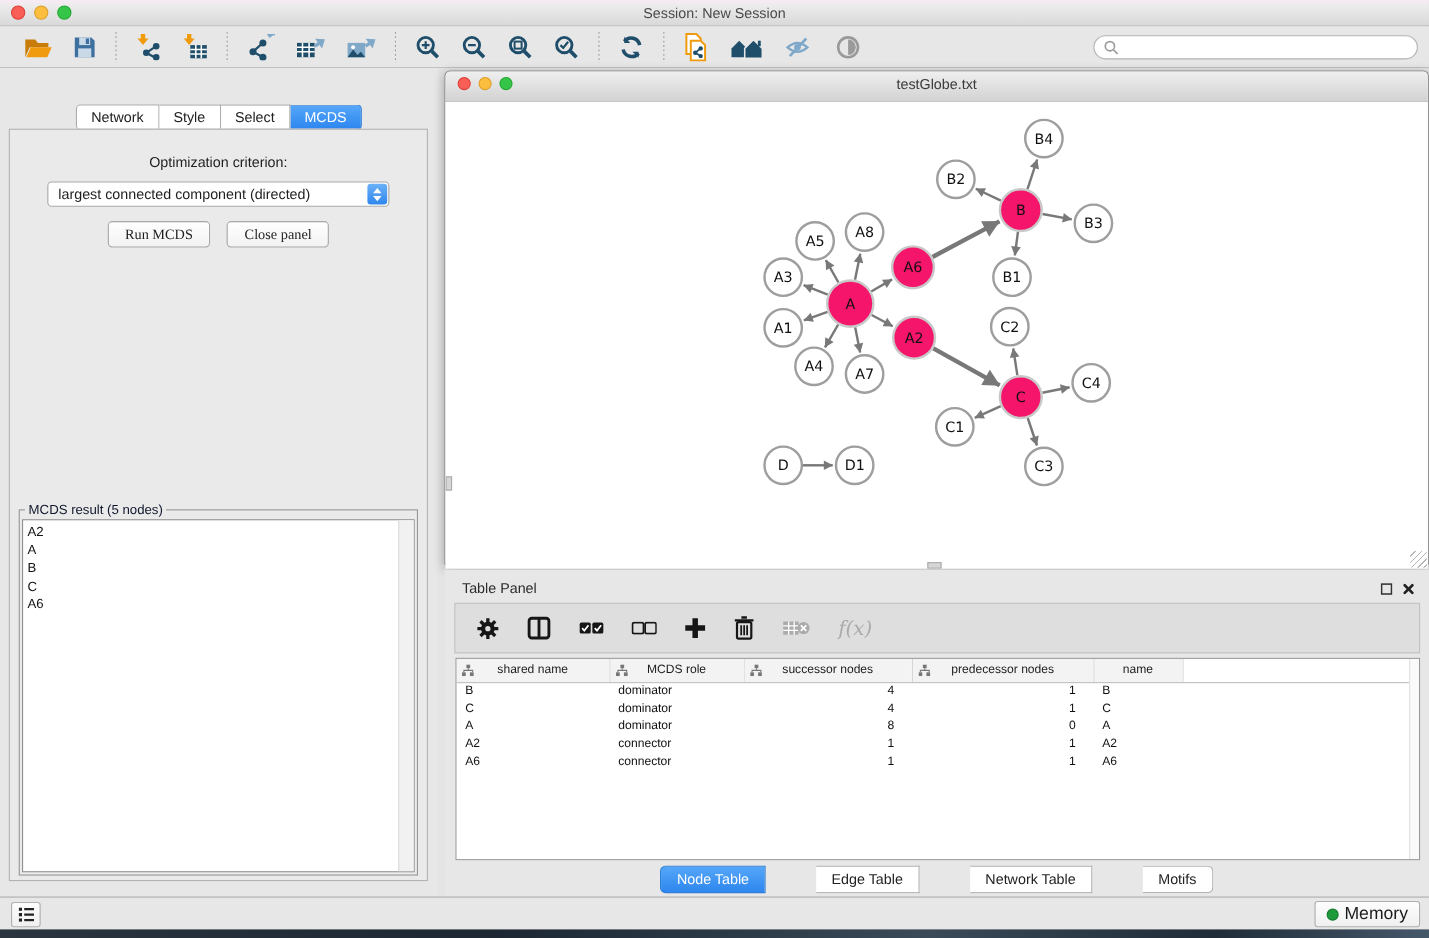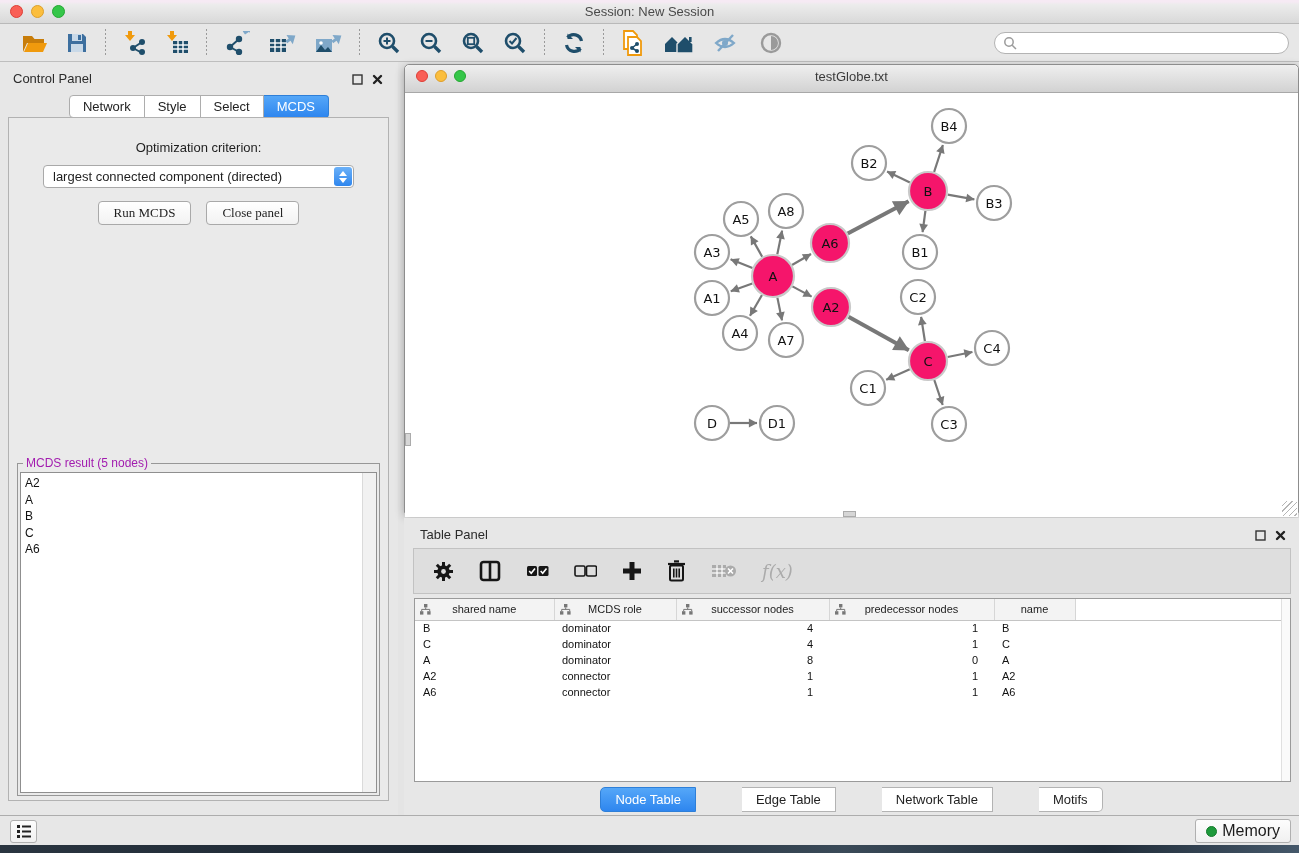--- a/index.html
+++ b/index.html
@@ -43,21 +43,21 @@
   .cp-body { position:absolute; left:8px; top:55px; right:9px; bottom:14px; background:#EAEAEA; border:1px solid #B2B2B2; }
   .opt-label { margin-top:22px; text-align:center; font-size:13px; color:#1E1E1E; }
   .select { position:relative; margin:10px 34px 0 34px; height:23px; background:#fff; border:1px solid #A9A9A9; border-radius:4px;
     display:flex; align-items:center; padding:0 26px 0 9px; }
   .select-value { font-size:13px; color:#1E1E1E; white-space:nowrap; }
   .select-stepper { position:absolute; right:1px; top:1px; bottom:1px; width:18px; border-radius:3px;
     background:linear-gradient(#6BB1F8,#2F86EE); display:flex; flex-direction:column; align-items:center; justify-content:center; gap:2px; }
   .btn-row { margin-top:13px; display:flex; justify-content:center; gap:15px; }
   .pbtn { font-size:13px; padding:3px 15px; background:linear-gradient(#FFFFFF,#F2F2F2); border:1px solid #A9A9A9; border-radius:4px; color:#1E1E1E; cursor:default;font-family:Liberation Serif, serif; }
   .mcds-result { position:absolute; left:8px; right:8px; top:338px; bottom:4px; border:1px solid #979797; padding:2px; }
-  .mcds-result legend { font-size:12px; color:#a21caf; padding:0 3px; margin-left:3px; }
+  .mcds-result legend { font-size:12px; color:#0f172a; padding:0 3px; margin-left:3px; }
   .result-wrap { position:relative; width:100%; height:100%; background:#fff; border:1px solid #8F8F8F; }
   .result-list { position:absolute; inset:0 14px 0 0; padding:2px 4px; font-size:12px; color:#111; }
   .result-list div { line-height:16.5px; }
   .result-scroll { position:absolute; right:0; top:0; bottom:0; width:14px; background:#F1F1F1; border-left:1px solid #DADADA; }
 
   
   .network-window { position:absolute; left:404px; top:2px; right:0; height:449px; background:#fff;
     border:1px solid #8D8D8D; border-radius:5px 5px 0 0; box-shadow:0 3px 10px rgba(0,0,0,.3); }
   .nw-titlebar { position:relative; height:28px; background:linear-gradient(#EFEFEF,#D2D2D2); border-bottom:1px solid #A8A8A8;
     border-radius:5px 5px 0 0; }
@@ -273,36 +273,20 @@
         <circle cx="6" cy="6" r="4.2" fill="none" stroke="#9B9B9B" stroke-width="1.5"></circle>
         <line x1="9.2" y1="9.2" x2="13" y2="13" stroke="#9B9B9B" stroke-width="1.5"></line>
       </svg>
       <input type="text" placeholder="" style="">
     </div>
   </div>
 
   <div class="workspace">
 
     <section class="control-panel">
-      <div class="panel-head">
-        <span class="ph-title">Control Panel</span>
-        <button class="winbtn cp-float">
-          <svg width="11" height="11" viewBox="0 0 11 11">
-              <rect x="1" y="1" width="9" height="9" fill="none" stroke="#333" stroke-width="1.4"></rect>
-            </svg>
-        </button>
-        <button class="winbtn cp-close">
-          <svg width="11" height="11" viewBox="0 0 11 11">
-              <g stroke="#222" stroke-width="2.4" stroke-linecap="round">
-                <line x1="2" y1="2" x2="9" y2="9"></line>
-                <line x1="9" y1="2" x2="2" y2="9"></line>
-              </g>
-            </svg>
-        </button>
-      </div>
       <div class="cp-tabs" id="cp-tabs">
           <button class="cp-tab">Network</button>
           <button class="cp-tab">Style</button>
           <button class="cp-tab">Select</button>
           <button class="cp-tab active">MCDS</button>
         </div>
       <div class="cp-body">
         <div class="opt-label">Optimization criterion:</div>
         <div class="select">
           <span class="select-value">largest connected component (directed)</span>

